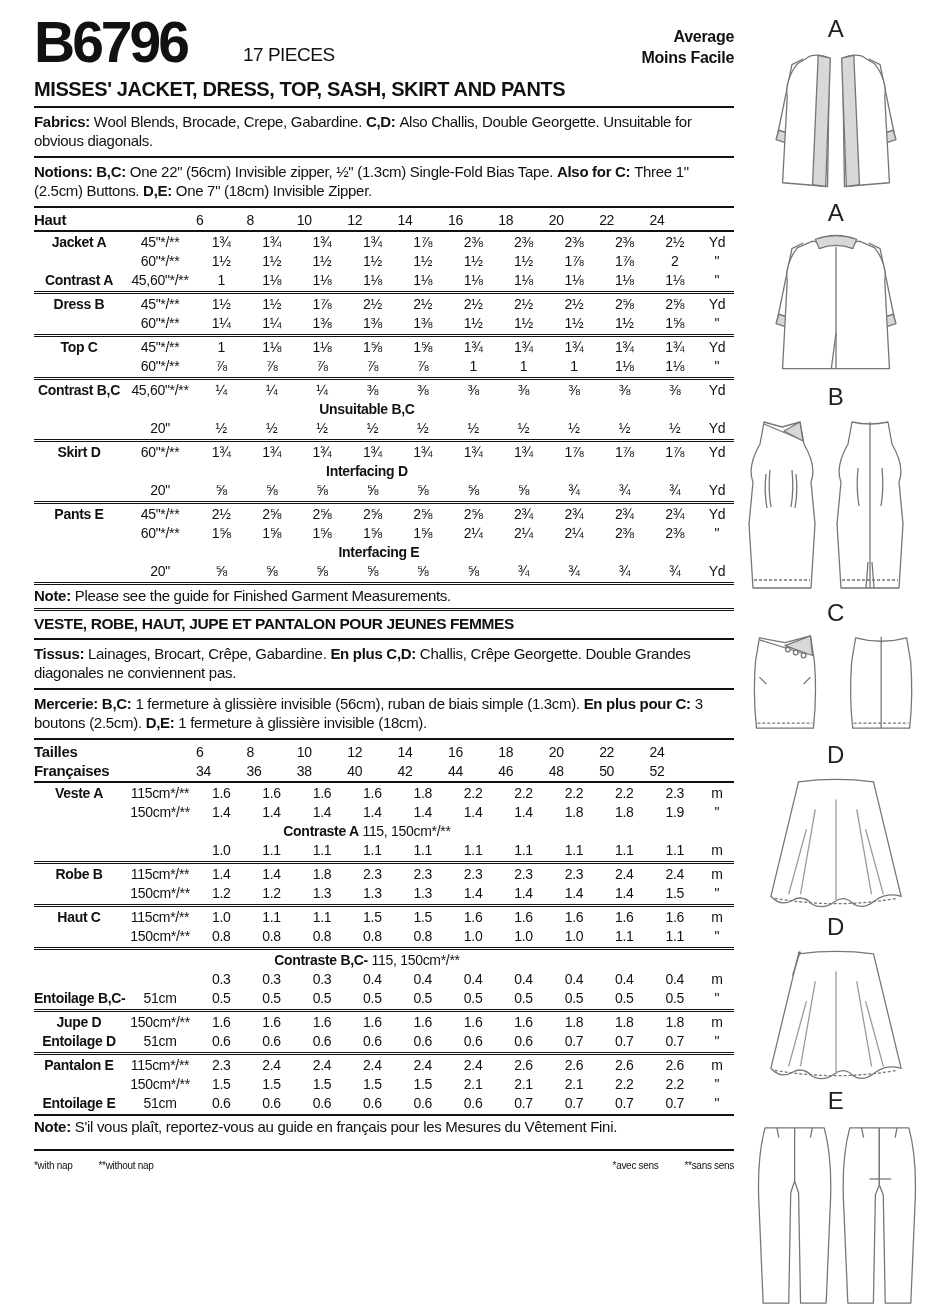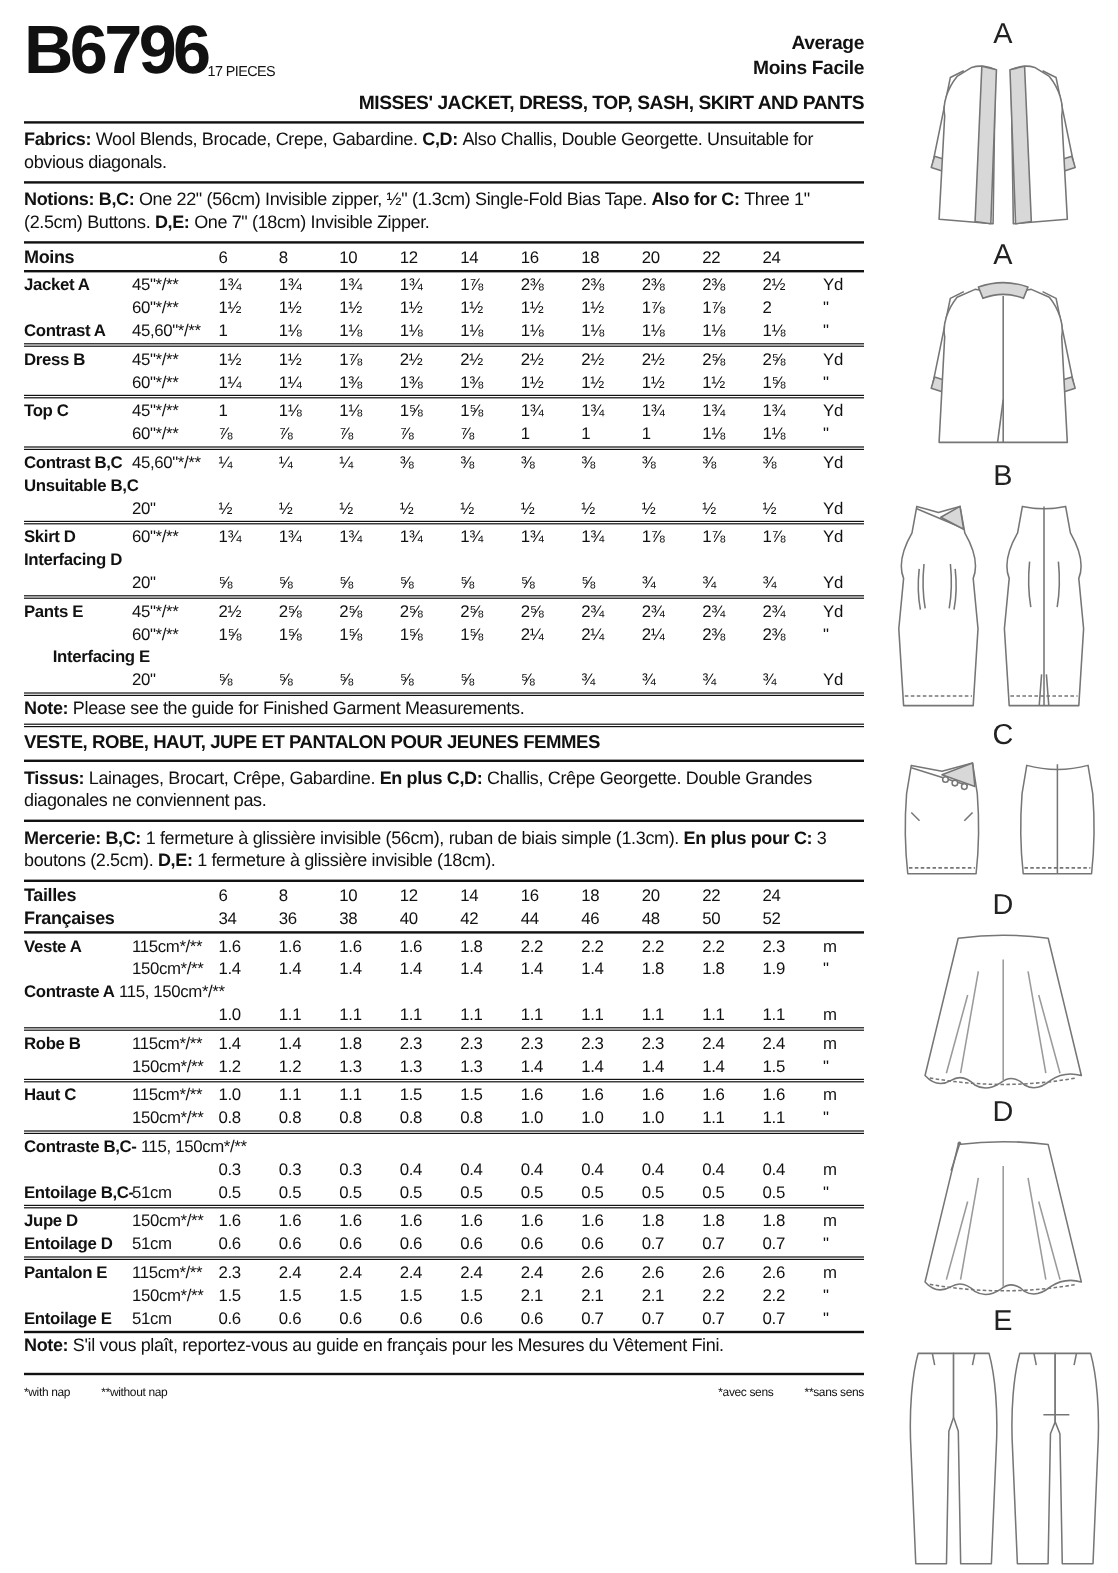--- a/index.html
+++ b/index.html
@@ -1,35 +1,35 @@
 <!DOCTYPE html>
 <html style="--ink: #111111; --line: #767676; --fill: #d8d8d8;"><head>
 <meta charset="utf-8">
 <style>
   :root{ --ink:#111; --line:#767676; --fill:#d8d8d8; }
   html,body{margin:0;padding:0;background:#fff;}
   body{width:932px;height:1311px;font-family:"Liberation Sans","DejaVu Sans",sans-serif;color:var(--ink);}
   .page{position:relative;width:932px;height:1311px;background:#fff;overflow:hidden;}
-  .content{position:absolute;left:20px;top:14px;width:700px;}
+  .content{position:absolute;left:34px;top:14px;width:700px;}
   
   .hdr{display:flex;align-items:flex-end;}
   .pattern-number{font-size:57px;font-weight:bold;letter-spacing:-3px;line-height:1;}
-  .pieces{font-size:12px;padding-bottom:5px;letter-spacing:-0.5px;white-space:nowrap;}
+  .pieces{font-size:19px;margin-left:56px;padding-bottom:5px;letter-spacing:-0.5px;white-space:nowrap;}
   .difficulty{margin-left:auto;align-self:flex-start;margin-top:12px;text-align:right;font-weight:bold;font-size:16px;line-height:21px;letter-spacing:-0.3px;}
-  .doc-title{font-size:16px;font-weight:bold;margin-top:7px;padding-bottom:5px;border-bottom:2px solid var(--ink);letter-spacing:-0.4px;text-align:right;}
+  .doc-title{font-size:20px;font-weight:bold;margin-top:7px;padding-bottom:5px;border-bottom:2px solid var(--ink);letter-spacing:-0.4px;}
   .para{font-size:15px;line-height:19px;padding:4px 0 6px;border-bottom:2px solid var(--ink);letter-spacing:-0.3px;}
   .seg-bold{font-weight:bold;}
   
   .size-table{font-size:14px;letter-spacing:-0.3px;}
   .trow{display:grid;grid-template-columns:90px 72px repeat(10,50.4px) 1fr;height:19px;line-height:19px;white-space:nowrap;align-items:baseline;}
   .trow .lbl{font-weight:bold;overflow:visible;}
   .trow .spec,.trow .val,.trow .unit{font-weight:normal;}
   .thead{border-bottom:2px solid var(--ink);padding:2px 0 1px;}
   .thead .lbl{font-size:15px;}
-  .tsec{border-bottom:3px double var(--ink);padding:1px 0;}
+  .tsec{border-bottom:3px double var(--ink);padding:1px 0;text-align:center;}
   .size-table[data-table="size_table_fr"] .tsec:last-child{border-bottom:2px solid var(--ink);}
   .note-row{font-size:15px;letter-spacing:-0.3px;padding:2px 0 4px;border-bottom:3px double var(--ink);}
   .note-row.no-rule{border-bottom:none;}
   .fr-title{font-size:15.5px;font-weight:bold;padding:4px 0 5px;border-bottom:2px solid var(--ink);letter-spacing:-0.4px;}
   
   .footnotes{border-top:2px solid var(--ink);margin-top:10px;padding-top:9px;display:flex;font-size:10px;letter-spacing:-0.3px;align-items:center;}
   .footnotes .gap{display:inline-block;width:26px;}
   .foot-right{margin-left:auto;}
   
   .figures{position:absolute;left:740px;top:0;width:192px;height:1311px;}
@@ -53,21 +53,21 @@
     </div>
 
     <div class="doc-title">MISSES' JACKET, DRESS, TOP, SASH, SKIRT AND PANTS</div>
 
     <div class="para"><span class="seg-bold">Fabrics: </span><span>Wool Blends, Brocade, Crepe, Gabardine. </span><span class="seg-bold">C,D: </span><span>Also Challis, Double Georgette. Unsuitable for obvious diagonals.</span></div>
     <div class="para"><span class="seg-bold">Notions: B,C: </span><span>One 22" (56cm) Invisible zipper, ½" (1.3cm) Single-Fold Bias Tape. </span><span class="seg-bold">Also for C: </span><span>Three 1" (2.5cm) Buttons. </span><span class="seg-bold">D,E: </span><span>One 7" (18cm) Invisible Zipper.</span></div>
 
     <div class="size-table" data-table="size_table_en">
         <div class="thead">
           <div class="trow">
-            <span class="lbl" style="grid-column: 1 / 3;">Moins</span>
+            <span class="lbl" style="grid-column: 1 / 3;">Haut</span>
             <span class="val">6</span>
             <span class="val">8</span>
             <span class="val">10</span>
             <span class="val">12</span>
             <span class="val">14</span>
             <span class="val">16</span>
             <span class="val">18</span>
             <span class="val">20</span>
             <span class="val">22</span>
             <span class="val">24</span>

